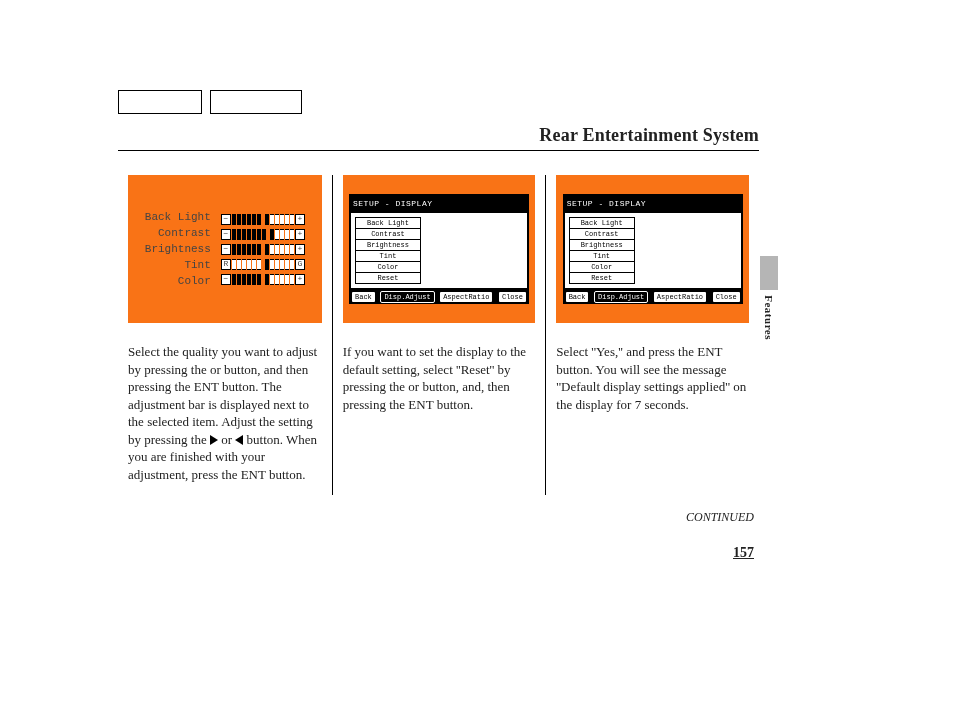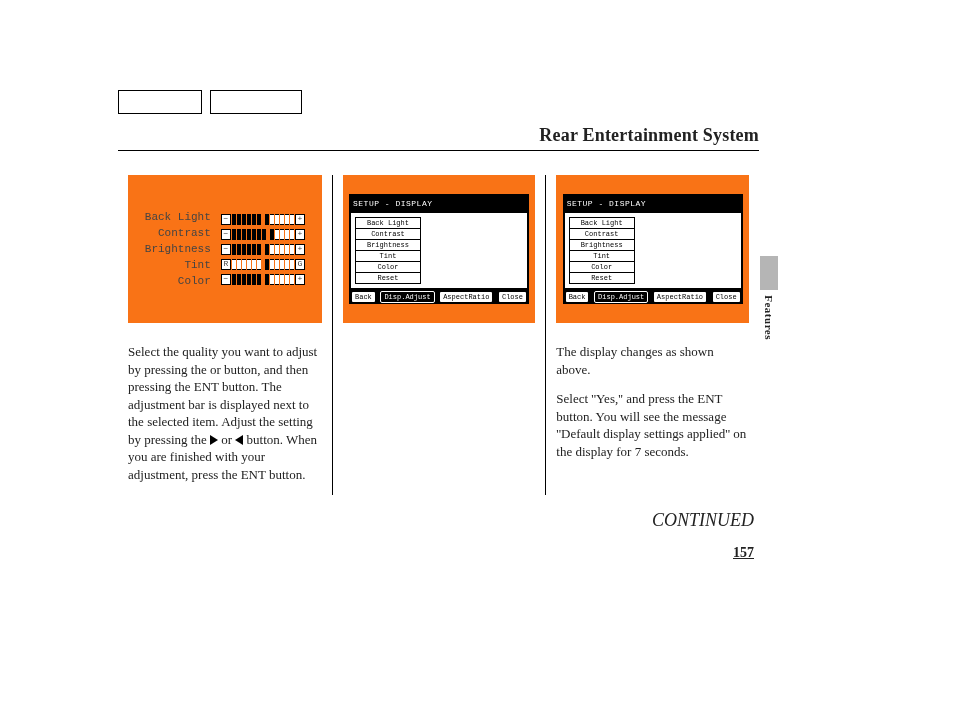--- a/index.html
+++ b/index.html
@@ -222,21 +222,21 @@
     font-weight: bold;
     letter-spacing: .5px;
     white-space: nowrap;
   }
   
   .continued {
     position: absolute;
     right: 200px;
     top: 510px;
     font-style: italic;
-    font-size: 18px;
+    font-size: 12px;
   }
   .pagenum {
     position: absolute;
     right: 200px;
     top: 545px;
     font-weight: bold;
     font-size: 14px;
     text-decoration: underline;
   }
 </style>
@@ -379,20 +379,23 @@
             </div>
           </div>
           <div class="footer">
             <span class="fbtn">Back</span>
             <span class="fbtn sel">Disp.Adjust</span>
             <span class="fbtn">AspectRatio</span>
             <span class="fbtn">Close</span>
           </div>
         </div>
       </div>
+      <div class="copy">
+        <p>If you want to set the display to the default setting, select ''Reset'' by pressing the      or      button, and, then pressing the ENT button.</p>
+      </div>
     </div>
 
     <div class="col">
       <div class="figure">
         <div class="setup">
           <div class="title">SETUP - DISPLAY</div>
           <div class="body">
             <div class="menu">
               <div class="item">Back Light</div>
               <div class="item">Contrast</div>
@@ -404,21 +407,20 @@
           </div>
           <div class="footer">
             <span class="fbtn">Back</span>
             <span class="fbtn sel">Disp.Adjust</span>
             <span class="fbtn">AspectRatio</span>
             <span class="fbtn">Close</span>
           </div>
         </div>
       </div>
       <div class="copy">
-        <p>The display changes as shown above.</p>
         <p>Select ''Yes,'' and press the ENT button. You will see the message ''Default display settings applied'' on the display for 7 seconds.</p>
       </div>
     </div>
 
   </div>
 
   <div class="continued">CONTINUED</div>
   <div class="pagenum">157</div>
 
 </div>

